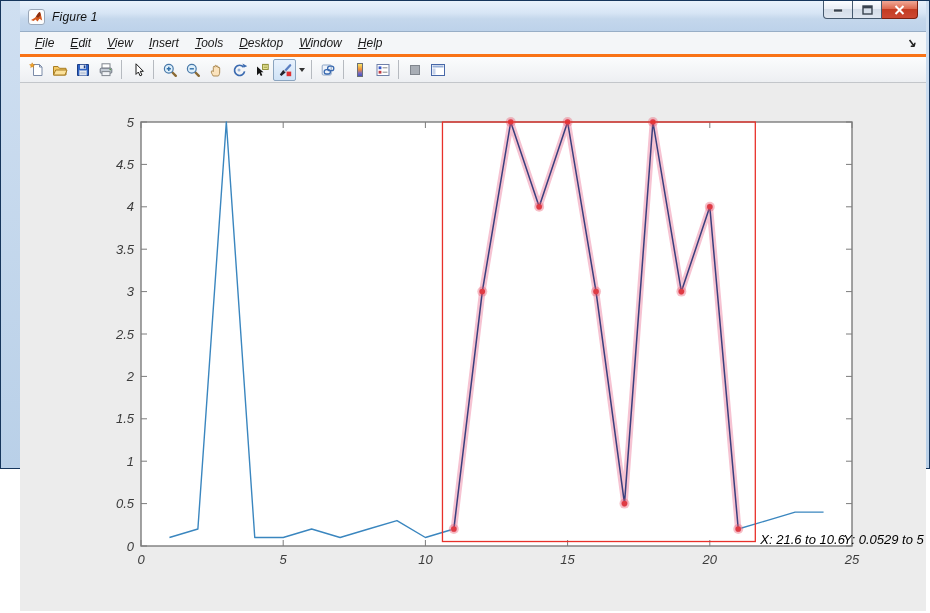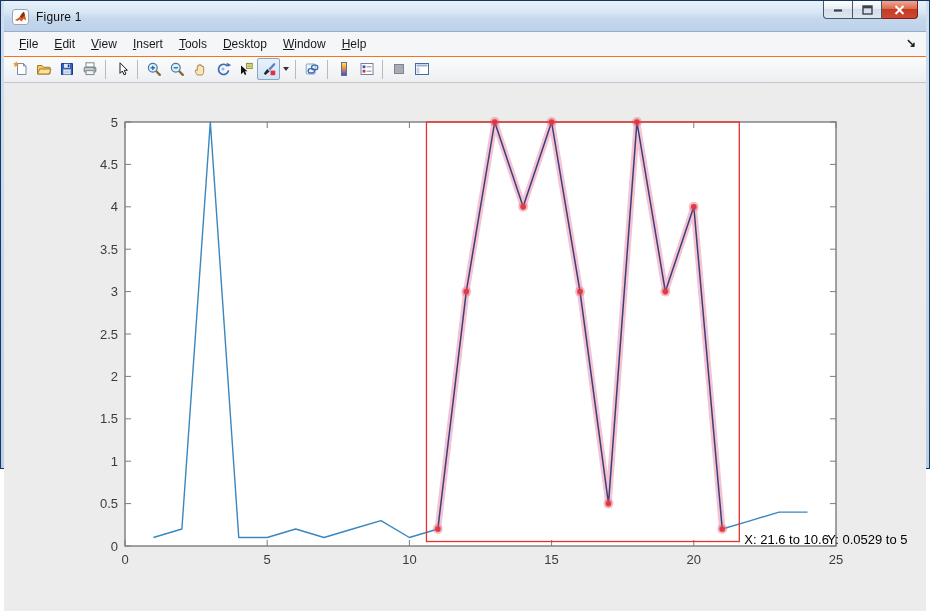--- a/index.html
+++ b/index.html
@@ -2,21 +2,22 @@
 <html><head>
 <meta charset="utf-8">
 <style>
   * { margin:0; padding:0; box-sizing:border-box; }
   html,body { width:930px; height:613px; background:#fff; font-family:"Liberation Sans",sans-serif; }
 
   .window {
     position:relative; width:930px; height:469px;
     border:1px solid #16365c;
     background:linear-gradient(#cfdff1,#b9d0e8);
-    padding:0 3px 3px 3px;
+    padding:0 3px 3px 19px;
+    font-style:italic;
   }
   
   .titlebar {
     height:30px; display:flex; align-items:center; position:relative;
     background:linear-gradient(#e9f2fb 0%, #d7e5f5 40%, #c4d7ec 60%, #bdd2ea 100%);
     padding:2px 4px 0 8px;
   }
   .app-icon { width:17px; height:16px; margin-right:7px; display:inline-block; }
   .title { font-size:12px; color:#111; letter-spacing:.2px; }
   .winbtns { position:absolute; right:8px; top:0; display:flex; }
@@ -27,22 +28,22 @@
   }
   .wbtn.min { width:30px; border-radius:0 0 0 4px; }
   .wbtn.max { width:29px; border-left:none; }
   .wbtn.close {
     width:36px; border-left:none; border-radius:0 0 4px 0; border-color:#7c1f10;
     background:linear-gradient(#f0a896 0%, #dd6a50 45%, #c33b22 50%, #cd4833 100%);
   }
   
   .content { height:580px; background:#ececec; display:flex; flex-direction:column; border-top:1px solid #98aec6; }
   .menubar {
-    height:25px; background:#f4f6f8; border-bottom:1px solid #f97316;
-    display:flex; align-items:center; padding-left:7px; position:relative;
+    height:25px; background:#f4f6f8; border-bottom:3px solid #f97316;
+    display:flex; align-items:flex-end; padding-left:7px; position:relative;
   }
   .menu-item { font-size:12px; color:#1a1a1a; padding:4px 8px; cursor:default; }
   .menu-item u { text-decoration:underline; }
   .dock-arrow { position:absolute; right:10px; top:4px; font-size:12px; color:#222; font-weight:bold; }
   .toolbar {
     height:27px; background:linear-gradient(#fbfcfd,#edeff2);
     border-bottom:1px solid #c3c6ca; display:flex; align-items:center; padding-left:5px;
   }
   .tbtn {
     width:23px; height:22px; display:flex; align-items:center; justify-content:center;

